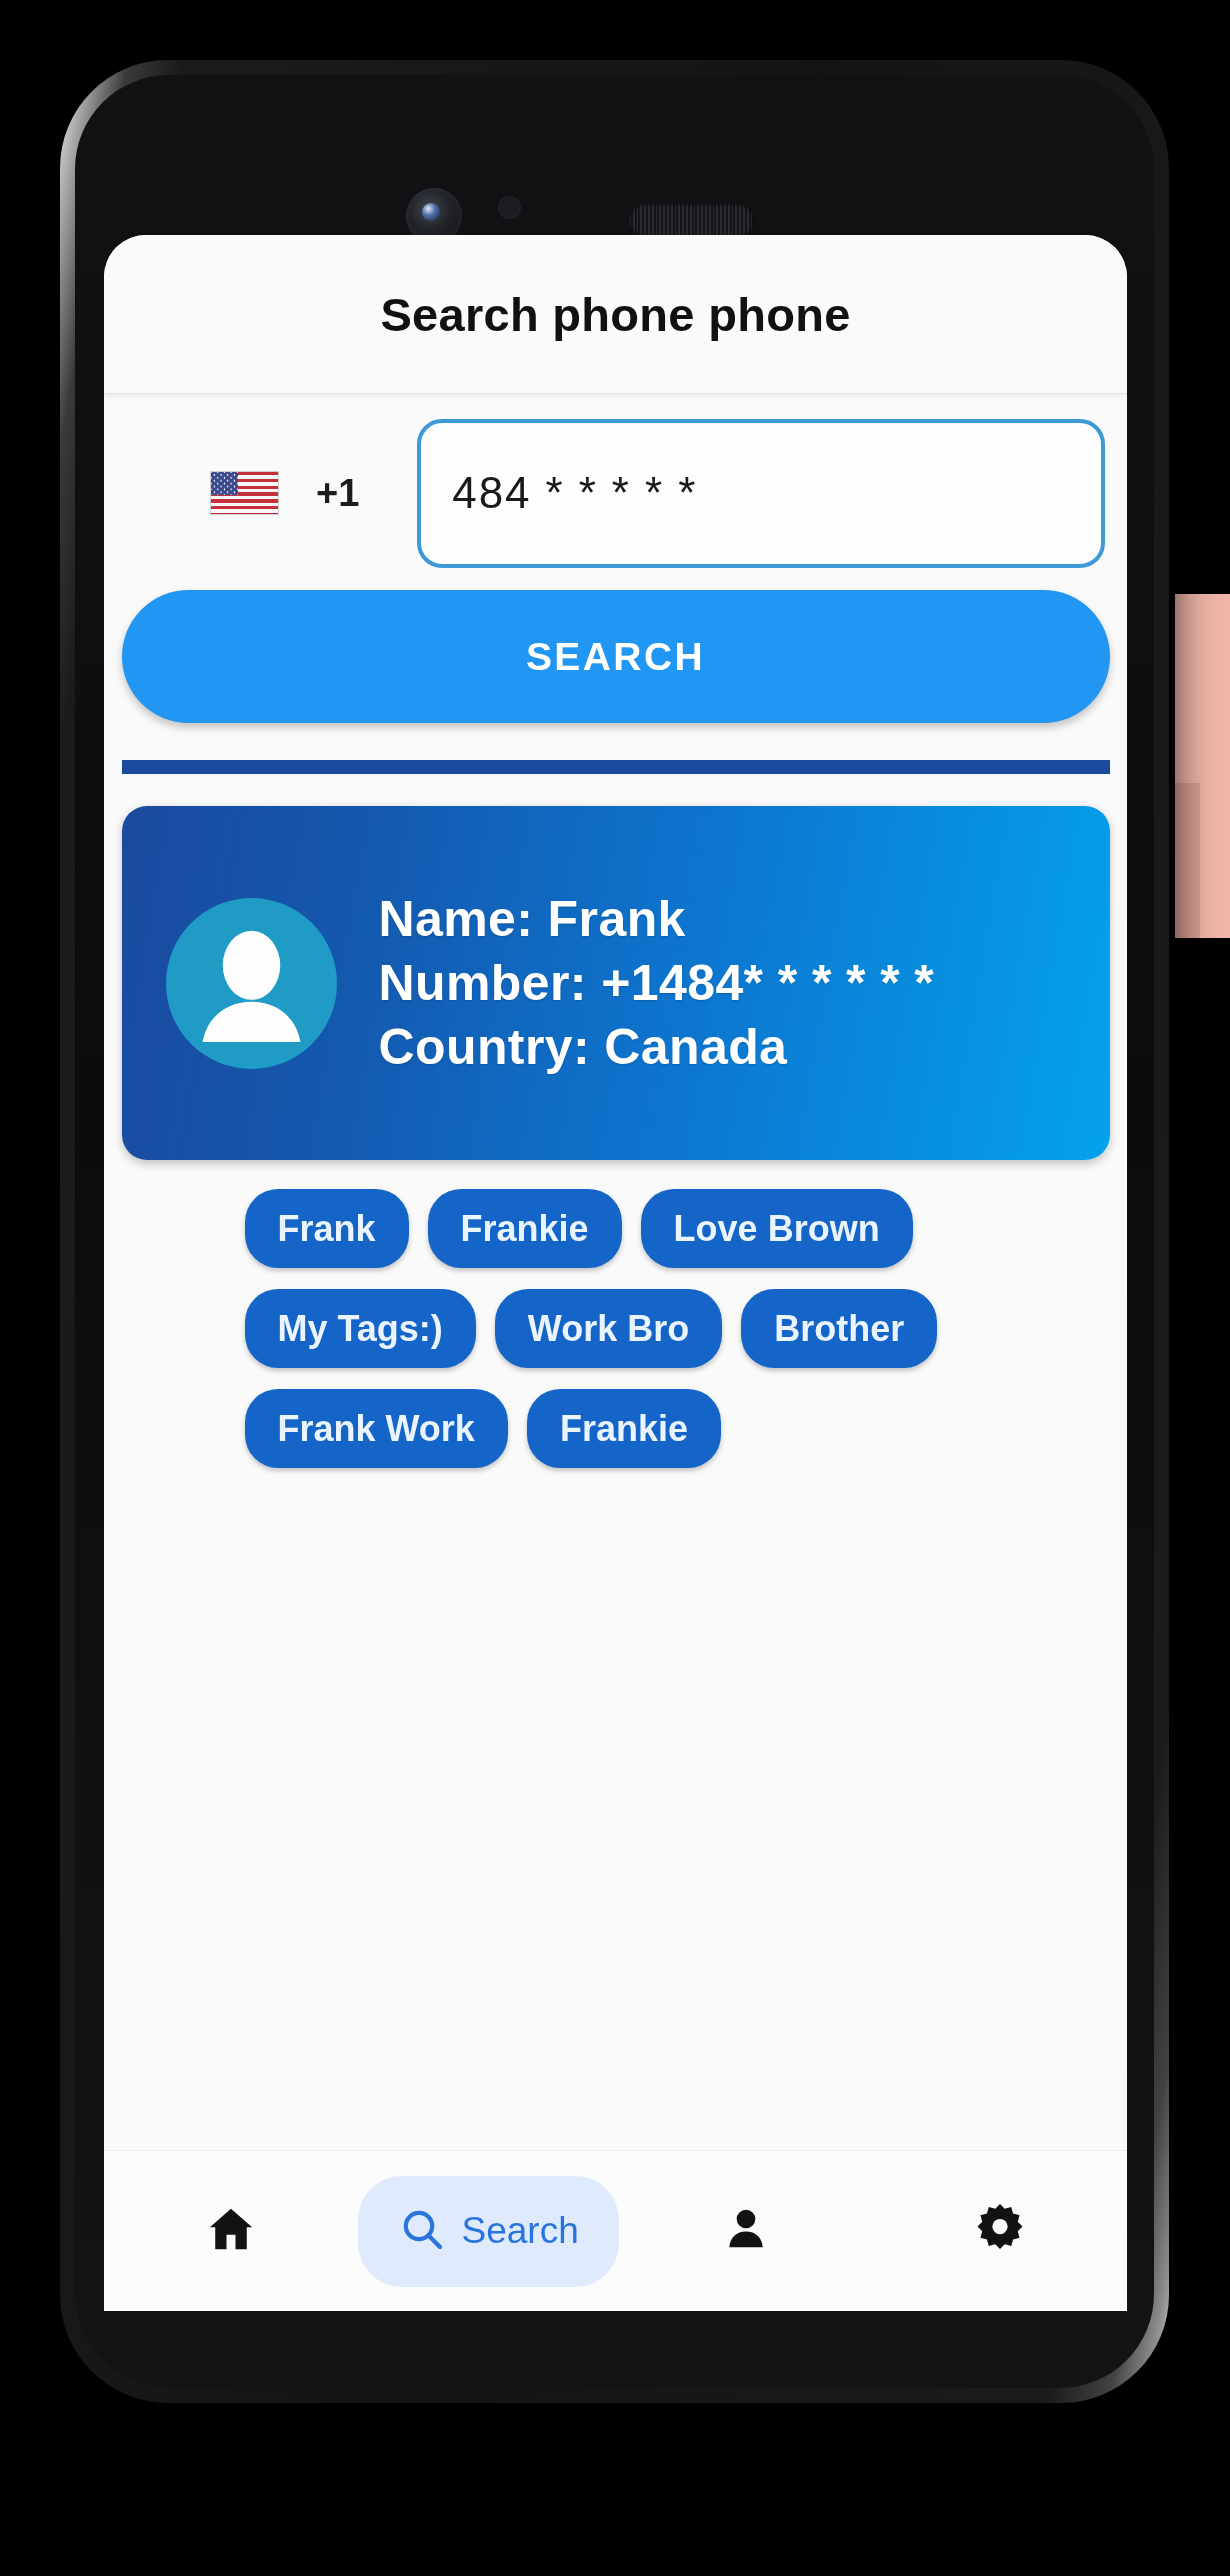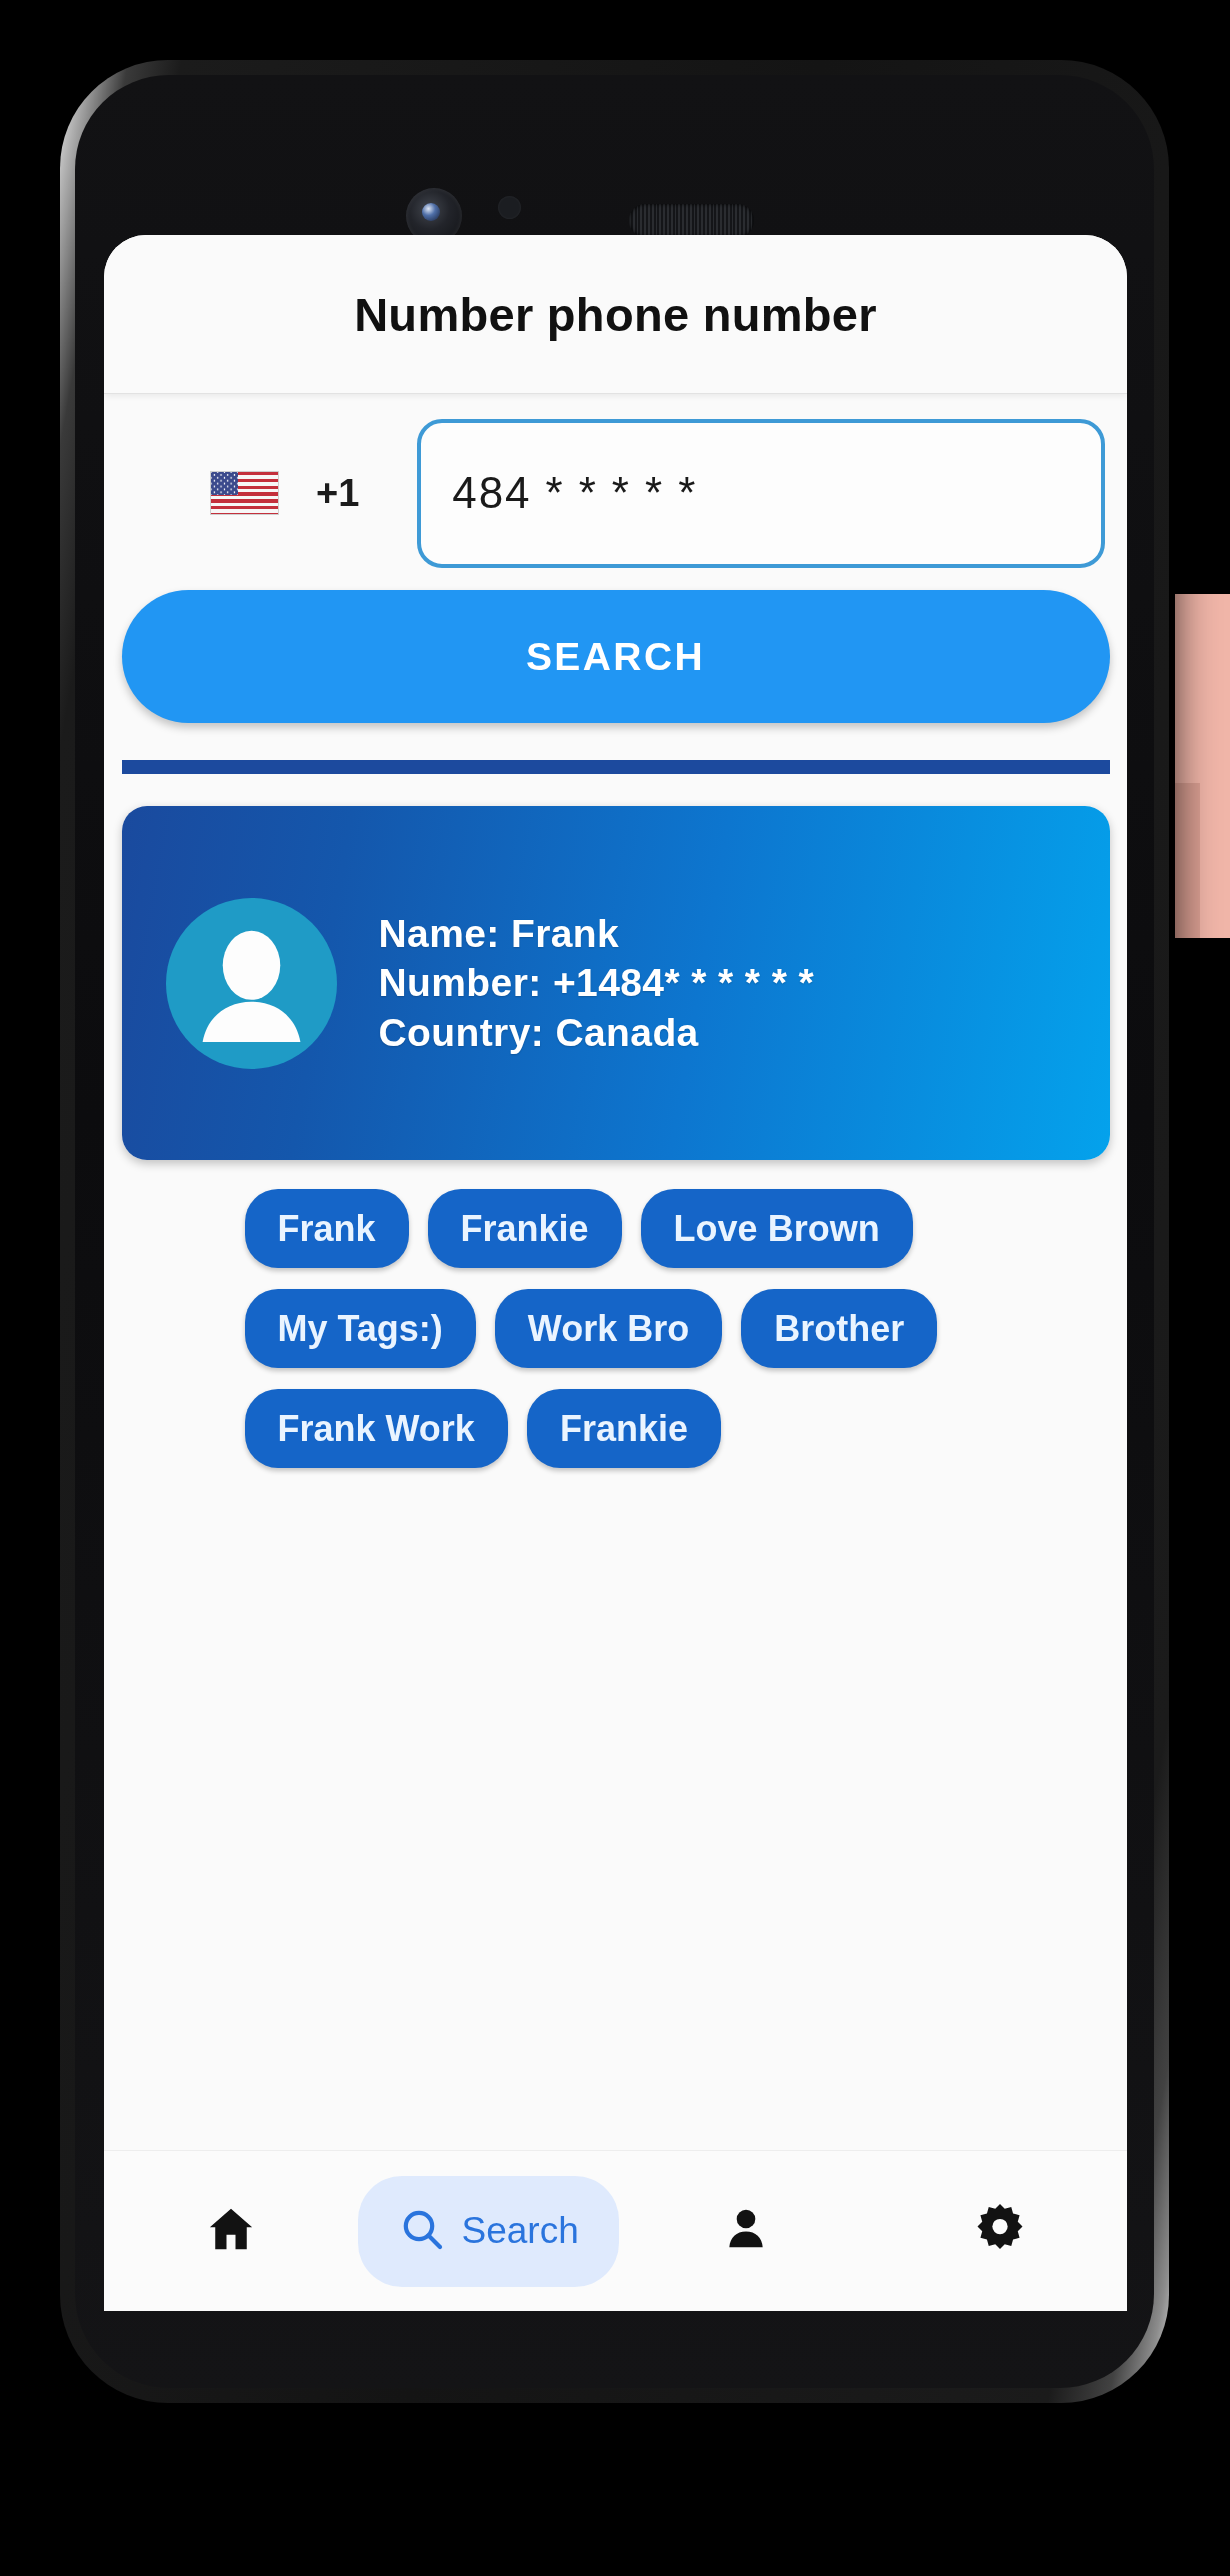--- a/index.html
+++ b/index.html
@@ -128,21 +128,21 @@
     display:flex; align-items:center;
     box-shadow:0 3.8px 9.6px rgba(0,0,0,.22);
   }
   .avatar{
     margin-left:44px; width:171px; height:171px; border-radius:50%;
     background:#1f9bc6; flex:none; position:relative;
   }
   .avatar svg{ position:absolute; left:27px; top:29px; }
   .card-text{ margin-left:42px; color:#fff; }
   .card-line{
-    font-size:39px; font-weight:bold; line-height:1.28; letter-spacing:0.4px;
+    font-size:50px; font-weight:bold; line-height:1.28; letter-spacing:0.4px;
     text-shadow:0 1px 1.9px rgba(0,0,0,.18);
   }
 
   
   .tags{
     width:988px; margin:29px auto 0 auto;
     display:flex; flex-wrap:wrap; gap:21px 19px;
     justify-content:flex-start; padding-left:123px; padding-right:123px;
   }
   .chip{
@@ -182,21 +182,21 @@
       <div class="cam-lens"></div>
       <div class="sensor-a"></div>
       <div class="sensor-b"></div>
       <div class="earpiece"></div>
     </div>
   </div>
 
   <div class="screen">
 
     <div class="appbar">
-      <div class="appbar-title">Number phone number</div>
+      <div class="appbar-title">Search phone phone</div>
     </div>
 
     <div class="entry-row">
       <div class="flag">
         <div class="canton"></div>
       </div>
       <div class="dial-code">+1</div>
       <div class="num-field" placeholder="Phone number">484 * * * * *</div>
     </div>
 

